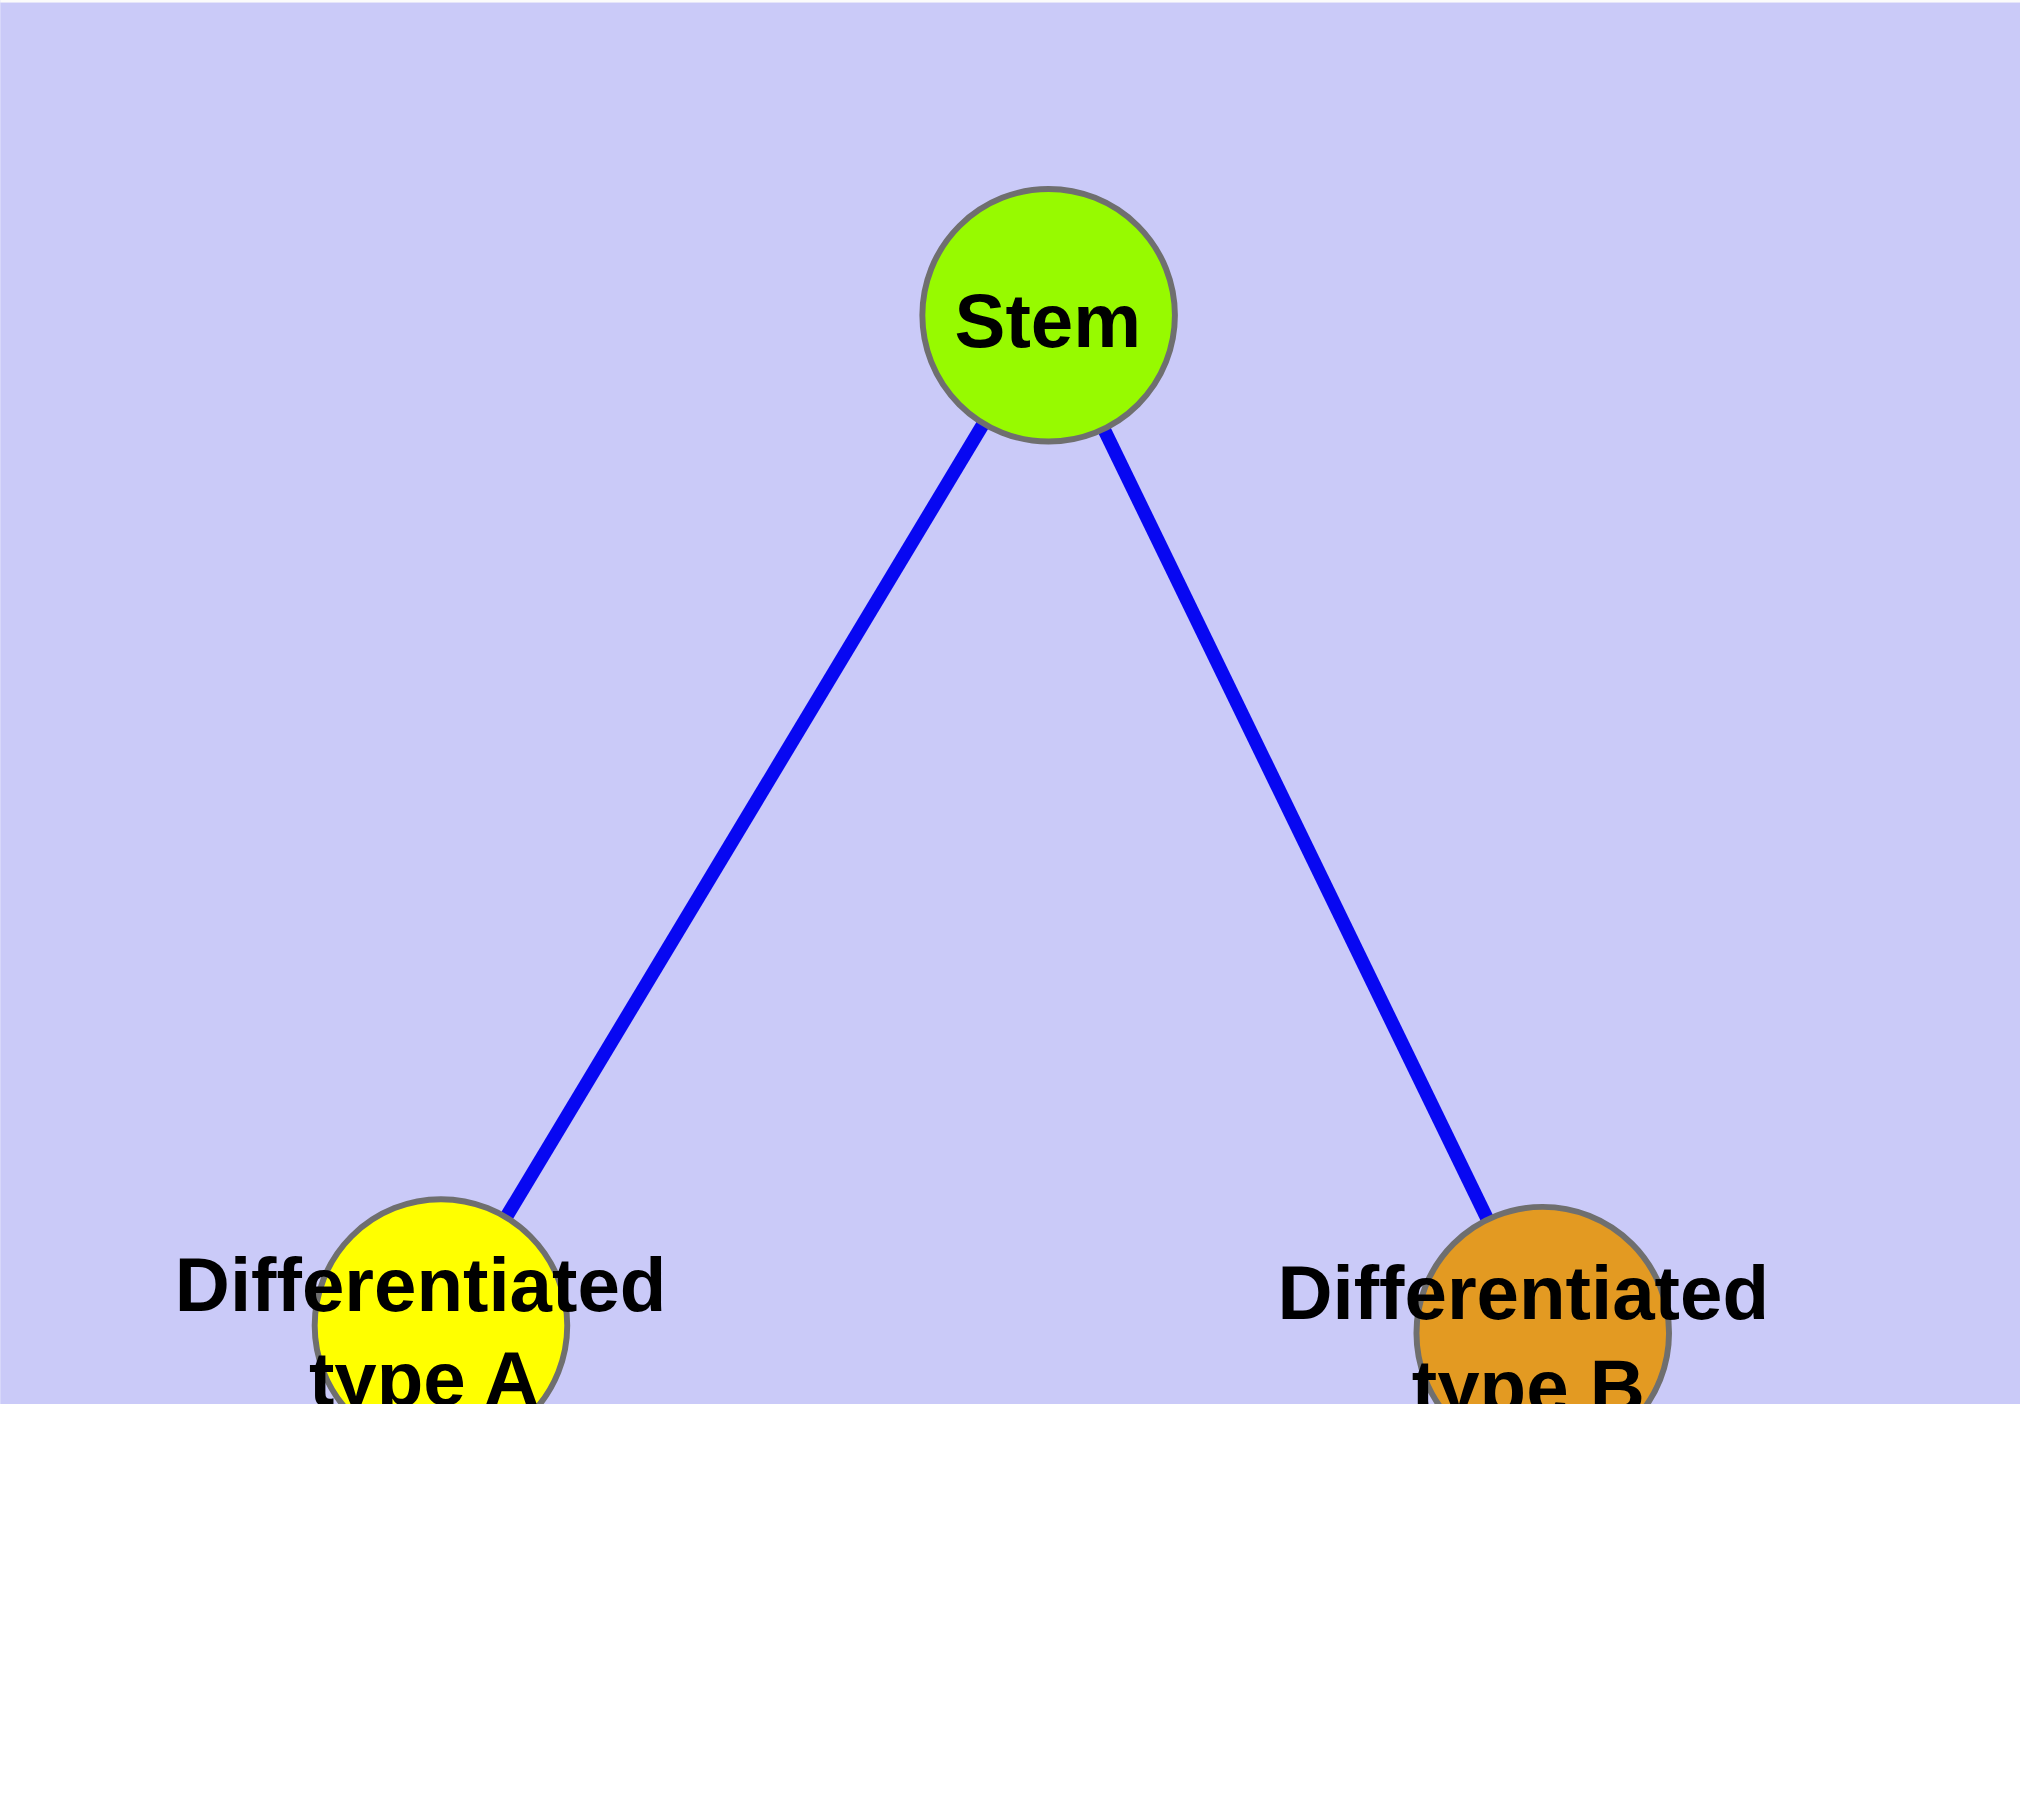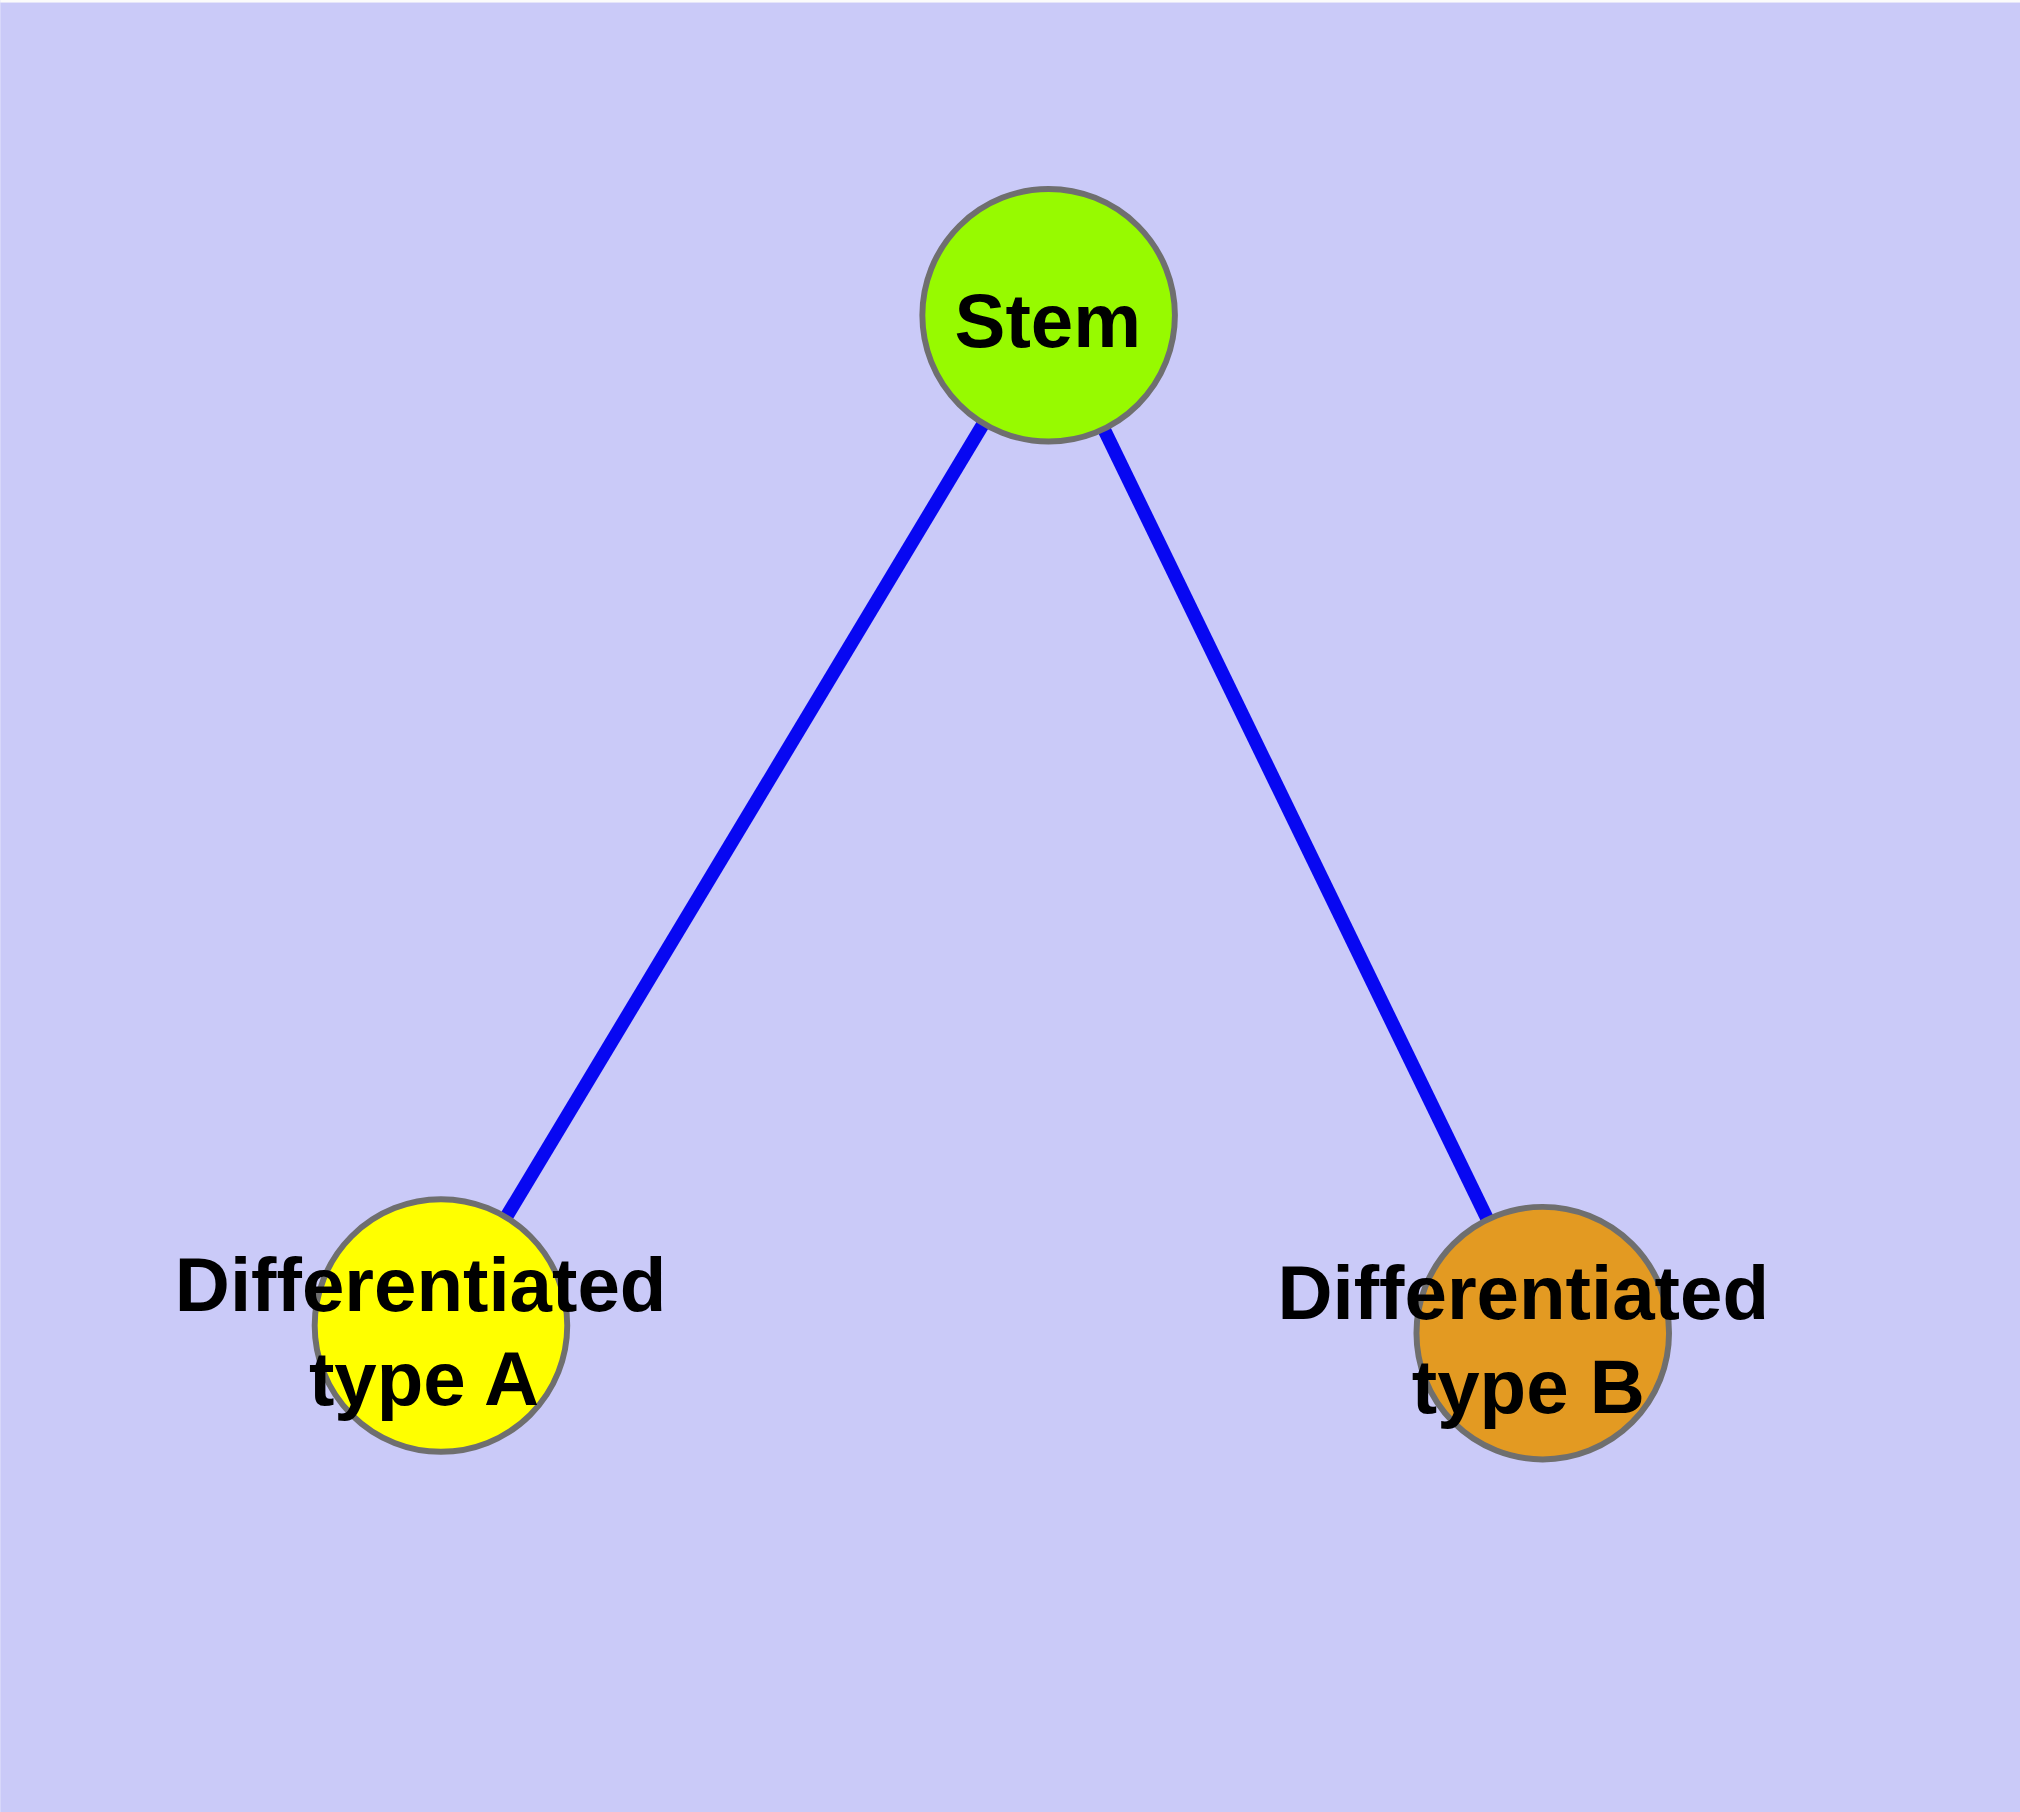--- a/index.html
+++ b/index.html
@@ -3,21 +3,21 @@
 <meta charset="utf-8">
 <style>
   html, body {
     margin: 0;
     padding: 0;
     background: #ffffff;
   }
   .page {
     position: relative;
     width: 2021px;
-    height: 1812px;
+    height: 1404px;
     overflow: hidden;
   }
   svg {
     display: block;
   }
   .node-label {
     font-family: "Liberation Sans", sans-serif;
     font-weight: bold;
     font-size: 90px;
     text-anchor: middle;

